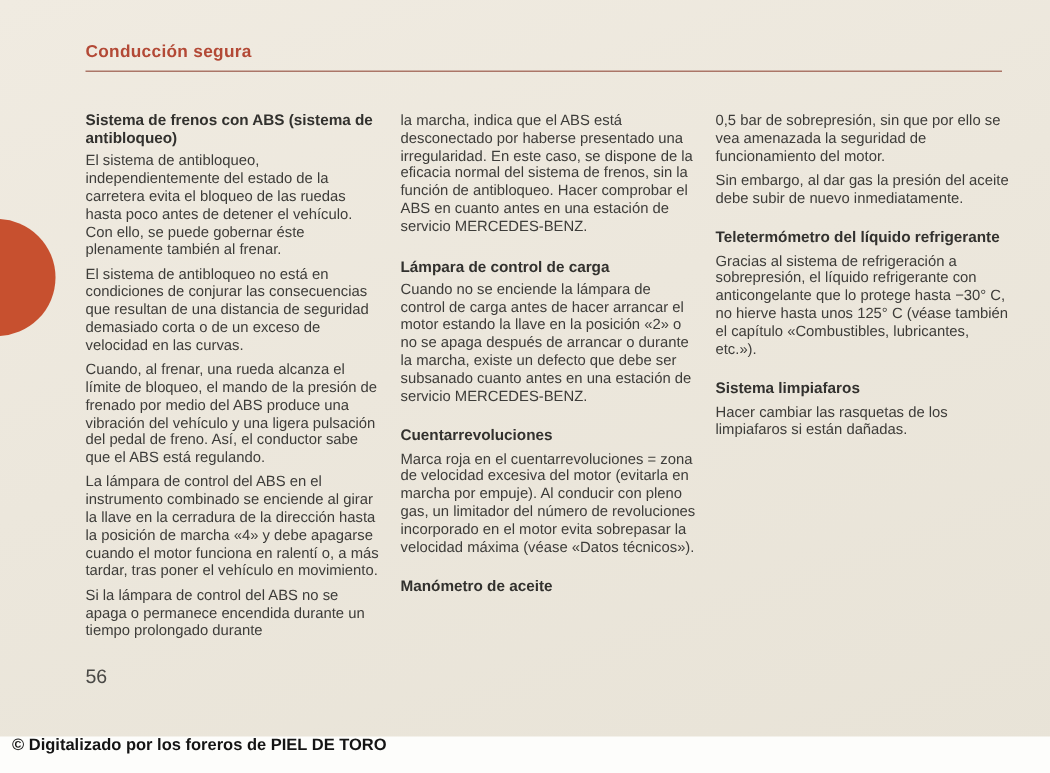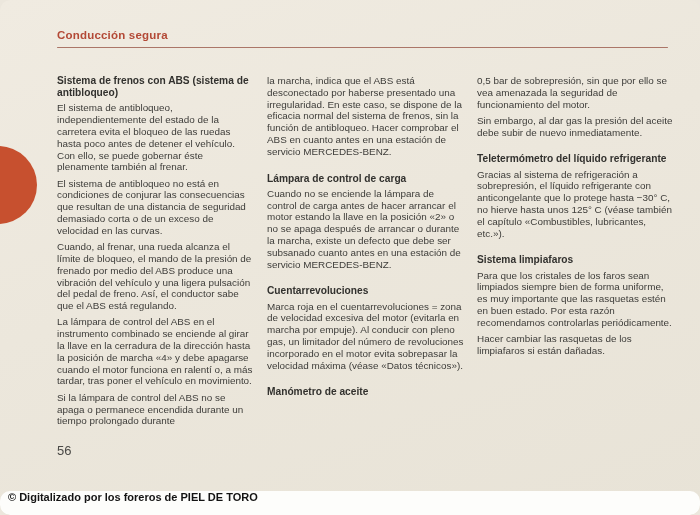--- a/index.html
+++ b/index.html
@@ -1,15 +1,15 @@
 <!DOCTYPE html>
 <html><head>
 <meta charset="utf-8">
 <style>
-  * { box-sizing: border-box; margin: 0; padding: 0; border-radius: 10px; }
+  * { box-sizing: border-box; margin: 0; padding: 0; }
   html, body { width: 700px; height: 515px; }
   body {
     font-family: "Liberation Sans", sans-serif;
     background: #ece7dd;
     position: relative;
     overflow: hidden;
   }
   .page {
     position: absolute; inset: 0;
     background: linear-gradient(160deg, #f0ebe1 0%, #ece7dc 45%, #e8e3d7 100%);
@@ -94,21 +94,20 @@
       <p>Marca roja en el cuentarrevoluciones = zona de velocidad excesiva del motor (evitarla en marcha por empuje). Al conducir con pleno gas, un limitador del número de revoluciones incorporado en el motor evita sobrepasar la velocidad máxima (véase «Datos técnicos»).</p>
       <h3>Manómetro de aceite</h3>
     </div>
 
     <div class="col">
       <p>0,5 bar de sobrepresión, sin que por ello se vea amenazada la seguridad de funcionamiento del motor.</p>
       <p>Sin embargo, al dar gas la presión del aceite debe subir de nuevo inmediatamente.</p>
       <h3>Teletermómetro del líquido refrigerante</h3>
       <p>Gracias al sistema de refrigeración a sobrepresión, el líquido refrigerante con anticongelante que lo protege hasta −30° C, no hierve hasta unos 125° C (véase también el capítulo «Combustibles, lubricantes, etc.»).</p>
       <h3>Sistema limpiafaros</h3>
-      <p>Para que los cristales de los faros sean limpiados siempre bien de forma uniforme, es muy importante que las rasquetas estén en buen estado. Por esta razón recomendamos controlarlas periódicamente.</p>
       <p>Hacer cambiar las rasquetas de los limpiafaros si están dañadas.</p>
     </div>
 
   </div>
 
   <div class="page-number">56</div>
 
   <div class="watermark-bar">
     <span>© Digitalizado por los foreros de PIEL DE TORO</span>
   </div>

